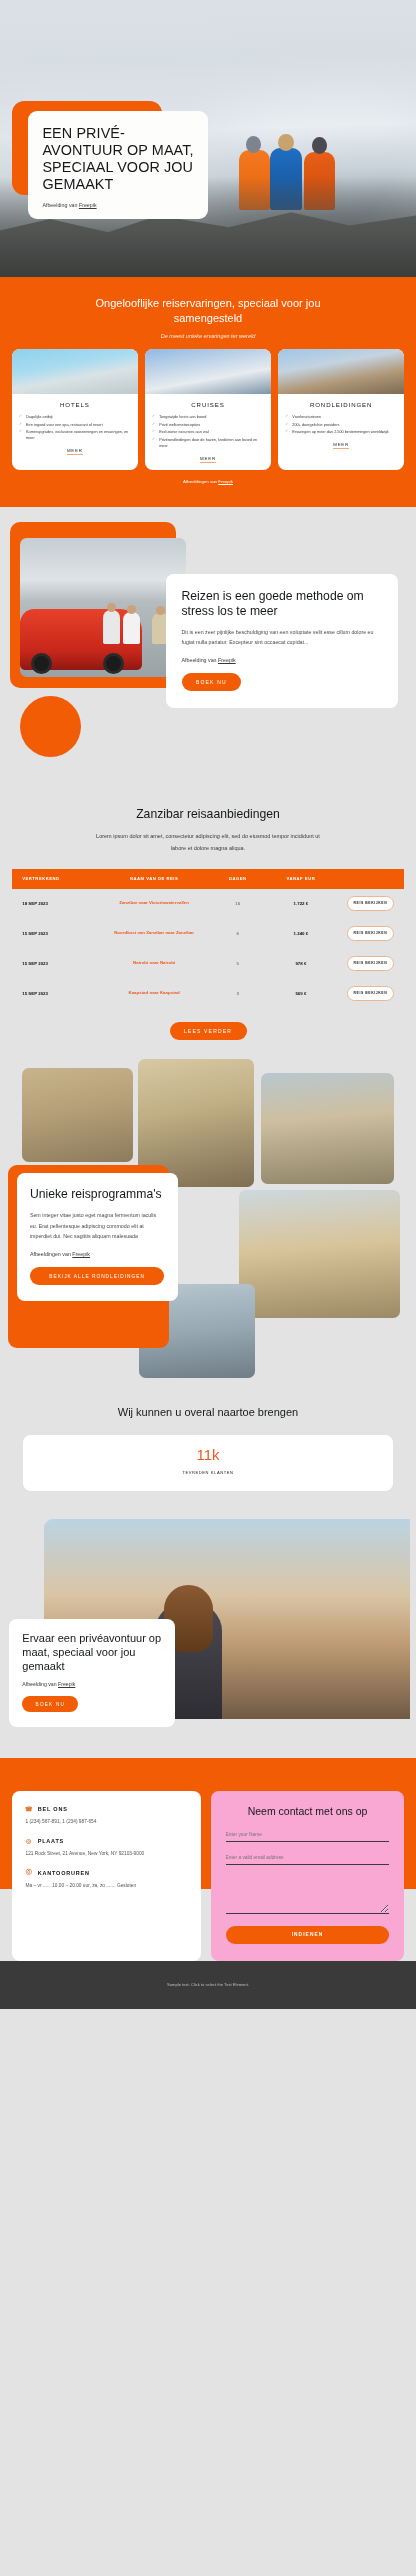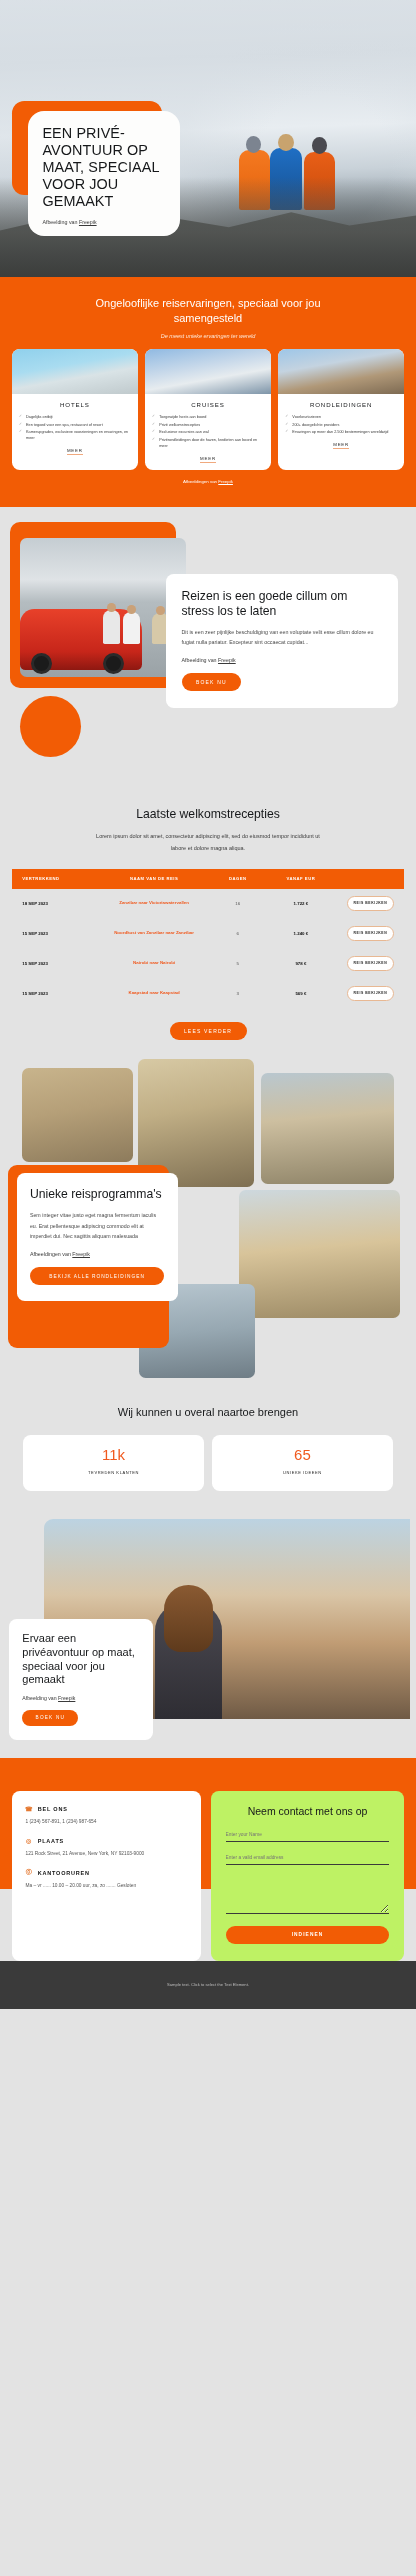--- a/index.html
+++ b/index.html
@@ -44,22 +44,22 @@
   .head-d.b { left:278px; bottom:126px; width:15.5px; height:17px; background:#c8a36e;}
   .head-d.c { left:312px; bottom:123px; width:15px; height:16.6px; background:#4a4a50;}
   .rock { position:absolute; bottom:0; left:0; right:0; height:83px;
      background:linear-gradient(180deg,#6c726f 0%,#4b4f4d 45%,#35383a 100%); clip-path:polygon(0 44%,12% 30%,26% 46%,38% 26%,55% 40%,70% 22%,84% 38%,100% 26%,100% 100%,0 100%); }
 
   .hero-orange {
     position:absolute; left:12.2px; top:101px; width:150px; height:94px;
     background:#f25c05; border-radius:12.2px;
   }
   .hero-card {
-    position:absolute; left:28px; top:111px; width:152px;
-    background:#fdfdfc; border-radius:16px; padding:14.4px 14.4px 11px 14.4px;
+    position:absolute; left:28px; top:111px; width:180px;
+    background:#fdfdfc; border-radius:9px; padding:14.4px 14.4px 11px 14.4px;
   }
   .hero-card h1 {
     font-size:14.4px; line-height:1.18; font-weight:400; letter-spacing:0.1px;
     color:#16181a; text-transform:uppercase;
   }
   .credit { font-size:5.3px; color:#3a3a3a; margin-top:9px;}
   .credit a { color:#3a3a3a; text-decoration:underline;}
 
   
   .orange-sec { background:#f25c05; padding:19px 0 23px 0; position:relative;}
@@ -187,34 +187,34 @@
   .stat .lbl { font-size:4px; letter-spacing:0.6px; color:#222; margin-top:7.8px; line-height:1.7;}
 
   
   .exp { position:relative; background:#e3e3e3; min-height:239px;}
   .exp-photo { position:absolute; left:44px; top:0; width:366px; height:200px; border-radius:9px 0 0 9px;
      background:linear-gradient(180deg,#bcd3e2 0%,#d9c5a6 38%,#c09c74 62%,#6f5a45 100%); overflow:hidden;}
   .exp-person { position:absolute; left:111px; bottom:0; width:67px; height:116px; border-radius:28px 28px 0 0;
      background:linear-gradient(180deg,#4c4a52 0%,#2e2d33 100%);}
   .exp-hair { position:absolute; left:120px; bottom:67px; width:49px; height:67px; border-radius:24.4px 24.4px 16.6px 16.6px;
      background:linear-gradient(180deg,#8a5a32,#5e3a1c);}
-  .exp-card { position:absolute; left:9px; top:100px; width:144px; background:#fff; border-radius:7.8px; padding:13.3px 13.3px 14.4px 13.3px;}
+  .exp-card { position:absolute; left:9px; top:100px; width:166px; background:#fff; border-radius:7.8px; padding:13.3px 13.3px 14.4px 13.3px;}
   .exp-card h2 { font-size:11px; font-weight:400; line-height:1.25; color:#16181a;}
   .exp-card .credit { margin-top:7.8px; font-size:5.2px;}
   .exp-card .btn { margin-top:9px; padding:5.5px 13.3px; font-size:4.7px;}
 
   
   .contact { position:relative; background:#f25c05; padding:33px 0 0 0; min-height:183px;}
   .contact-inner { display:flex; gap:10px; padding:0 12.2px; position:relative; z-index:2;}
   .info-card { width:189px; background:#fff; border-radius:7.8px; padding:14.4px 13.3px 19px 13.3px;}
   .info-block { margin-bottom:10px;}
   .info-head { display:flex; align-items:center; gap:5px; font-size:5.5px; letter-spacing:0.8px; font-weight:bold; color:#111;}
   .ic { width:7.2px; height:7.2px; color:#e4772f; display:inline-flex; align-items:center; justify-content:center; font-size:6.1px;}
   .info-text { font-size:4.8px; line-height:2.05; color:#555; margin-top:5px;}
-  .form-card { flex:1; background:#bef264; border-radius:7.8px; padding:14.4px 14.4px 16.6px 14.4px;}
+  .form-card { flex:1; background:#f9a8d4; border-radius:7.8px; padding:14.4px 14.4px 16.6px 14.4px;}
   .form-card h2 { font-size:10.5px; font-weight:400; text-align:center; line-height:1.25; color:#16181a;}
   .form-card input, .form-card textarea {
     width:100%; border:none; border-bottom:0.8px solid #3a3a3a; background:transparent;
     font-family:inherit; font-size:4.8px; color:#555; padding:3.3px 0 3.9px 0; outline:none; margin-top:10px;
   }
   .form-card textarea { height:39px; resize:vertical;}
   .form-card .btn { width:100%; text-align:center; padding:6.7px 0; font-size:4.8px; letter-spacing:1.1px; font-weight:bold;}
   .contact-bottom { position:absolute; left:0; right:0; bottom:0; height:72px; background:#e3e3e3; z-index:1;}
 
   
@@ -300,30 +300,30 @@
       <div class="tv-wheel w1"></div>
       <div class="tv-wheel w2"></div>
       <div class="tv-p p1"></div>
       <div class="tv-p p2"></div>
       <div class="tv-p p3"></div>
       <div class="tv-h h1"></div>
       <div class="tv-h h2"></div>
       <div class="tv-h h3"></div>
     </div>
     <div class="tv-card">
-      <h2>Reizen is een goede cillum om stress los te laten</h2>
+      <h2>Reizen is een goede methode om stress los te meer</h2>
       <p>Dit is een zeer pijnlijke beschuldiging van een voluptate velit esse cillum dolore eu fugiat nulla pariatur. Excepteur sint occaecat cupidat...</p>
       <div class="credit"><span>Afbeelding van </span><a href="#">Freepik</a></div>
       <button class="btn">BOEK NU</button>
     </div>
     <div class="big-circle"></div>
   </div>
 
   <div class="deals">
-    <h2>Laatste welkomstrecepties</h2>
+    <h2>Zanzibar reisaanbiedingen</h2>
     <p class="lead">Lorem ipsum dolor sit amet, consectetur adipiscing elit, sed do eiusmod tempor incididunt ut labore et dolore magna aliqua.</p>
     <div class="table">
       <div class="thead">
         <div class="c1">VERTREKKEND</div>
         <div class="c2">NAAM VAN DE REIS</div>
         <div class="c3">DAGEN</div>
         <div class="c4">VANAF EUR</div>
         <div class="c5"></div>
       </div>
 
@@ -377,24 +377,20 @@
     </div>
   </div>
 
   <div class="stats">
     <h2>Wij kunnen u overal naartoe brengen</h2>
     <div class="stat-row">
       <div class="stat">
         <div class="num">11k</div>
         <div class="lbl">TEVREDEN KLANTEN</div>
       </div>
-      <div class="stat">
-        <div class="num">65</div>
-        <div class="lbl">UNIEKE IDEEËN</div>
-      </div>
     </div>
   </div>
 
   <div class="exp">
     <div class="exp-photo">
       <div class="exp-person"></div>
       <div class="exp-hair"></div>
     </div>
     <div class="exp-card">
       <h2>Ervaar een privéavontuur op maat, speciaal voor jou gemaakt</h2>

